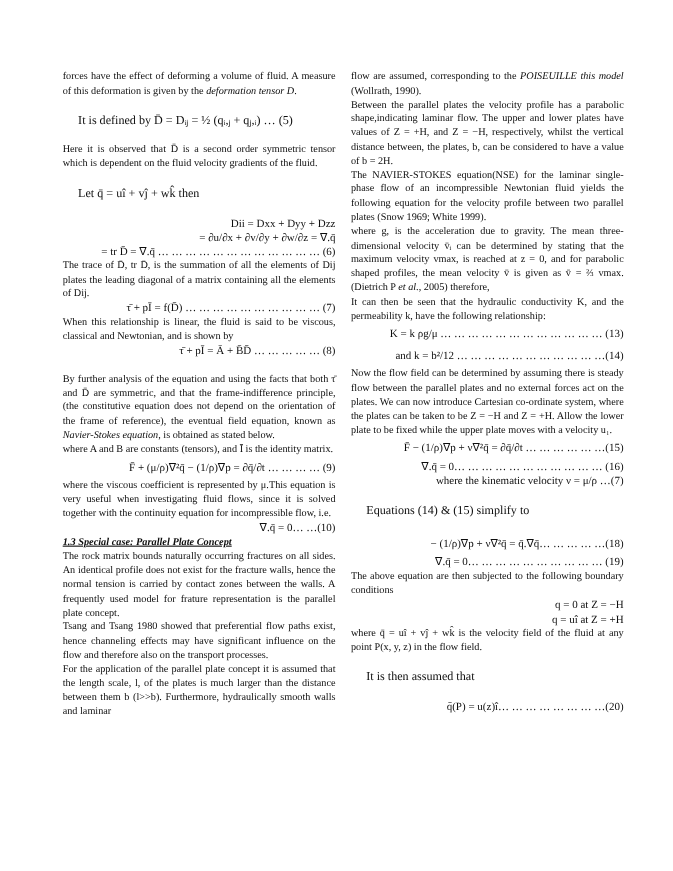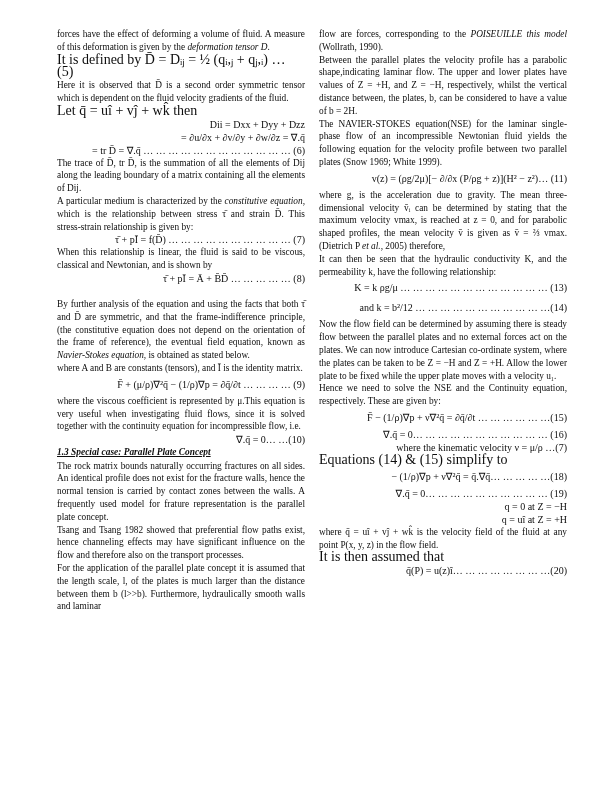--- a/index.html
+++ b/index.html
@@ -1,21 +1,21 @@
 <!DOCTYPE html>
 <html><head>
 <meta charset="utf-8">
 <style>
   html,body{margin:0;padding:0;background:#ffffff;}
   body{width:612px;height:792px;overflow:hidden;font-family:"Liberation Serif", serif;color:#0d0d0d;}
-  .page{box-sizing:border-box;width:612px;height:792px;padding:28px 45px 36px 57px;background:#ffffff;}
+  .page{box-sizing:border-box;width:612px;height:792px;padding:64px 45px 36px 57px;background:#ffffff;}
   .cols{display:flex;gap:14px;}
   .col{width:248px;}
   .para{margin:0;font-size:9.3px;line-height:12.8px;text-align:justify;}
-  .line{margin:0;font-size:14px;line-height:12.8px;text-align:left;font-family:Liberation Serif, serif;}
+  .line{margin:14px;font-size:11px;line-height:12.8px;text-align:left;font-family:Liberation Serif, serif;}
   .eq{margin:0;font-size:10px;line-height:13px;text-align:right;white-space:nowrap;overflow:hidden;}
   .eq.tall{line-height:20px;}
   .eq.indent{margin-left:95px;}
   .em{font-style:italic;}
   .h-section{margin:0;font-size:9.4px;line-height:13.5px;font-style:italic;text-decoration:underline;font-weight:bold;}
   .gap-top{margin-top:13px;}
 </style>
 </head>
 <body>
 
@@ -23,53 +23,51 @@
   <div class="cols">
 
     <div class="col">
       <p class="para"><span>forces have the effect of deforming a volume of fluid. A measure of this deformation is given by the </span><i class="em">deformation tensor D</i><span>.</span></p>
       <div class="line">It is defined by D̄ = Dᵢⱼ = ½ (qᵢ,ⱼ + qⱼ,ᵢ) … (5)</div>
       <p class="para">Here it is observed that D̄ is a second order symmetric tensor which is dependent on the fluid velocity gradients of the fluid.</p>
       <div class="line">Let q̄ = uî + vĵ + wk̂ then</div>
       <div class="eq">Dii = Dxx + Dyy + Dzz</div>
       <div class="eq indent">= ∂u/∂x + ∂v/∂y + ∂w/∂z = ∇.q̄</div>
       <div class="eq">= tr D̄ = ∇.q̄ … … … … … … … … … … … … (6)</div>
-      <p class="para">The trace of D̄, tr D̄, is the summation of all the elements of Dij along the leading boundary of a matrix containing all the elements of Dij.</p>
-      <p class="para"><span>A particular medium is characterized by the </span><i class="em">constitutive equation</i><span>, which is the relationship between stress τ̄ and strain D̄. This stress-strain relationship is given by:</span></p>
+      <p class="para">The trace of D̄, tr D̄, is the summation of all the elements of Dij plates the leading diagonal of a matrix containing all the elements of Dij.</p>
       <div class="eq">τ̄ + pĪ = f(D̄) … … … … … … … … … … (7)</div>
       <p class="para">When this relationship is linear, the fluid is said to be viscous, classical and Newtonian, and is shown by</p>
       <div class="eq">τ̄ + pĪ = Ā + B̄D̄ … … … … … (8)</div>
       <p class="para gap-top"><span>By further analysis of the equation and using the facts that both τ̄ and D̄ are symmetric, and that the frame-indifference principle, (the constitutive equation does not depend on the orientation of the frame of reference), the  eventual field equation, known as </span><i class="em">Navier-Stokes equation</i><span>, is obtained as stated below.</span></p>
       <p class="para">where A and B are constants (tensors), and Ī is the identity matrix.</p>
       <div class="eq tall">F̄ + (μ/ρ)∇²q̄ − (1/ρ)∇p = ∂q̄/∂t … … … … (9)</div>
       <p class="para">where the viscous coefficient is represented by μ.This equation is very useful when investigating fluid flows, since it is solved together with the continuity equation for incompressible flow, i.e.</p>
       <div class="eq">∇.q̄ = 0… …(10)</div>
       <div class="h-section">1.3 Special case: Parallel Plate Concept</div>
       <p class="para">The rock matrix bounds naturally occurring fractures on all sides. An identical profile does not exist for the fracture walls, hence the normal tension is carried by contact zones between the walls. A frequently used model for frature representation is the parallel plate concept.</p>
-      <p class="para">Tsang and Tsang 1982 showed that preferential flow paths exist, hence channeling effects may have significant influence on the flow and therefore also on the transport processes.</p>
+      <p class="para">Tsang and Tsang 1980 showed that preferential flow paths exist, hence channeling effects may have significant influence on the flow and therefore also on the transport processes.</p>
       <p class="para">For the application of the parallel plate concept it is assumed that the length scale, l, of the plates is much larger than the distance between them b (l&gt;&gt;b). Furthermore, hydraulically smooth walls and laminar</p>
     </div>
 
     <div class="col">
-      <p class="para"><span>flow are forces, corresponding to the </span><i class="em">POISEUILLE this model</i><span> (Wollrath, 1990).</span></p>
+      <p class="para"><span>flow are assumed, corresponding to the </span><i class="em">POISEUILLE this model</i><span> (Wollrath, 1990).</span></p>
       <p class="para">Between the parallel plates the velocity profile has a parabolic shape,indicating laminar flow. The upper and lower plates have values of Z = +H, and Z = −H, respectively, whilst the vertical distance between, the plates, b, can be considered to have a value of b = 2H.</p>
       <p class="para">The NAVIER-STOKES equation(NSE) for the laminar single-phase flow of an incompressible Newtonian fluid yields the following equation for the velocity profile between two parallel plates (Snow 1969; White 1999).</p>
-      <div class="eq tall">v(z) = (ρg/2μ)[− ∂/∂x (P/ρg + z)](H² − z²)… (11)</div>
       <p class="para"><span>where g, is the acceleration due to gravity. The mean three-dimensional velocity v̄ᵢ can be determined by stating that the maximum velocity vmax, is reached at z = 0, and for parabolic shaped profiles, the mean velocity v̄ is given as v̄ = ⅔ vmax. (Dietrich P </span><i class="em">et al.</i><span>, 2005) therefore,</span></p>
       <p class="para">It can then be seen that the hydraulic conductivity K, and the permeability k, have the following relationship:</p>
       <div class="eq tall">K = k ρg/μ … … … … … … … … … … … … (13)</div>
       <div class="eq tall">and k = b²/12 … … … … … … … … … … …(14)</div>
       <p class="para">Now the flow field can be determined by assuming there is steady flow between the parallel plates and no external forces act on the plates. We can now introduce Cartesian co-ordinate system, where the plates can be taken to be Z = −H and Z = +H. Allow the lower plate to be fixed while the upper plate moves with a velocity u₁.</p>
-      <p class="para">Hence we need to solve the NSE and the Continuity equation, respectively. These are  given by:</p>
       <div class="eq tall">F̄ − (1/ρ)∇p + ν∇²q̄ = ∂q̄/∂t … … … … … …(15)</div>
       <div class="eq">∇.q̄ = 0… … … … … … … … … … … (16)</div>
       <div class="eq">where the kinematic velocity ν = μ/ρ …(7)</div>
       <div class="line">Equations (14) &amp; (15) simplify to</div>
       <div class="eq tall">− (1/ρ)∇p + ν∇²q̄ = q̄.∇q̄… … … … …(18)</div>
       <div class="eq">∇.q̄ = 0… … … … … … … … … … (19)</div>
+      <p class="para">The above equation are then subjected to the following boundary conditions</p>
       <div class="eq">q = 0 at Z = −H</div>
       <div class="eq">q = uî at Z = +H</div>
       <p class="para">where q̄ = uî + vĵ + wk̂ is the velocity field of the fluid at any point P(x, y, z) in the flow field.</p>
       <div class="line">It is then assumed that</div>
       <div class="eq">q̄(P) = u(z)î… … … … … … … …(20)</div>
     </div>
 
   </div>
 </div>
 

